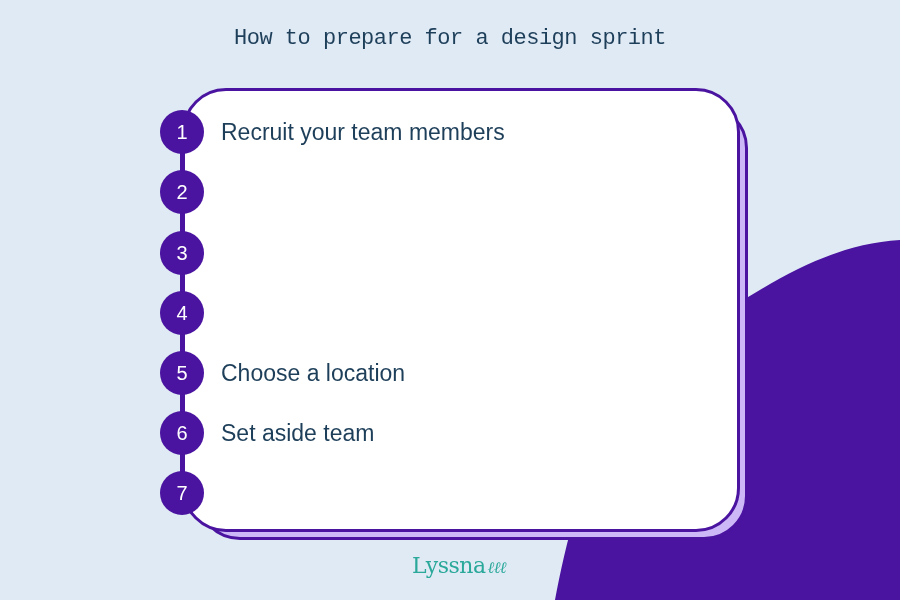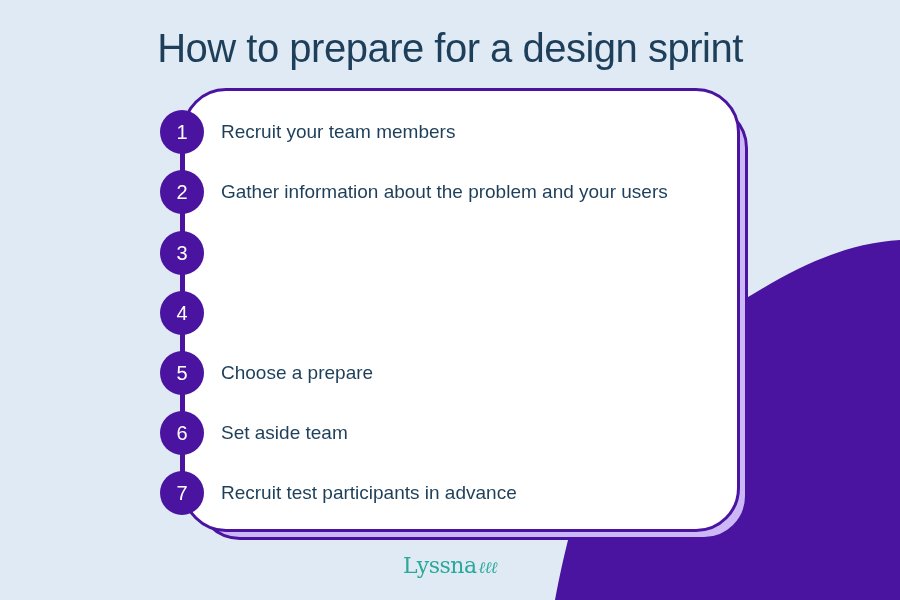--- a/index.html
+++ b/index.html
@@ -1,25 +1,25 @@
 <!DOCTYPE html>
 <html><head>
 <meta charset="utf-8">
 <style>
   html, body { margin:0; padding:0; }
   body { width:900px; height:600px; background:#e0eaf5; position:relative; overflow:hidden; font-family:"Liberation Sans", sans-serif; }
   .blob { position:absolute; left:0; top:0; width:900px; height:600px; }
-  .title { position:absolute; left:0; width:900px; top:26px; text-align:center; font-family:Liberation Sans, sans-serif; font-size:40px; color:#1e3f5a; letter-spacing:-0.5px; }
+  .title { position:absolute; left:0; width:900px; top:26px; text-align:center; font-family:Liberation Mono, monospace; font-size:22px; color:#1e3f5a; letter-spacing:-0.5px; }
   .card-back { position:absolute; left:196px; top:104px; width:552px; height:436px; background:#cdb8f7; border:3px solid #4a14a0; border-radius:44px; box-sizing:border-box; }
   .card { position:absolute; left:182px; top:88px; width:558px; height:444px; background:#fff; border:3px solid #4a14a0; border-radius:44px; box-sizing:border-box; }
   .connector { position:absolute; left:180px; top:130px; width:4px; height:360px; background:#4a14a0; }
   .step { position:absolute; left:160px; height:44px; display:flex; align-items:center; }
   .num { width:44px; height:44px; border-radius:50%; background:#4a14a0; color:#fff; font-size:20px; display:flex; align-items:center; justify-content:center; }
-  .label { margin-left:17px; font-size:19px; color:#1e3f5a; white-space:nowrap; }
-  .logo { position:absolute; left:403px; top:553px; font-family:"DejaVu Serif", serif; font-size:22px; color:#2aa89a; letter-spacing:-0.5px; }
+  .label { margin-left:17px; font-size:23px; color:#1e3f5a; white-space:nowrap; }
+  .logo { position:absolute; left:412px; top:553px; font-family:"DejaVu Serif", serif; font-size:22px; color:#2aa89a; letter-spacing:-0.5px; }
   .logo-mark { font-size:16px; margin-left:2px; font-style:italic; }
 </style>
 </head>
 <body>
 
 <svg class="blob" viewBox="0 0 900 600">
   <path d="M555 600 C 570 520, 600 400, 680 340 C 760 290, 820 245, 900 240 L 900 600 Z" fill="#4a14a0"></path>
 </svg>
 
 <div class="title">How to prepare for a design sprint</div>
@@ -27,36 +27,34 @@
 <div class="card-back"></div>
 <div class="card"></div>
 <div class="connector"></div>
 
 <div class="step" style="top:110px">
   <div class="num">1</div>
   <div class="label">Recruit your team members</div>
 </div>
 <div class="step" style="top:170px">
   <div class="num">2</div>
-  <div class="label">Gather information about the problem and your users</div>
 </div>
 <div class="step" style="top:231px">
   <div class="num">3</div>
 </div>
 <div class="step" style="top:291px">
   <div class="num">4</div>
 </div>
 <div class="step" style="top:351px">
   <div class="num">5</div>
-  <div class="label">Choose a prepare</div>
+  <div class="label">Choose a location</div>
 </div>
 <div class="step" style="top:411px">
   <div class="num">6</div>
   <div class="label">Set aside team</div>
 </div>
 <div class="step" style="top:471px">
   <div class="num">7</div>
-  <div class="label">Recruit test participants in advance</div>
 </div>
 
 <div class="logo">
   <span>Lyssna</span><span class="logo-mark">ℓℓℓ</span>
 </div>
 
 </body></html>

